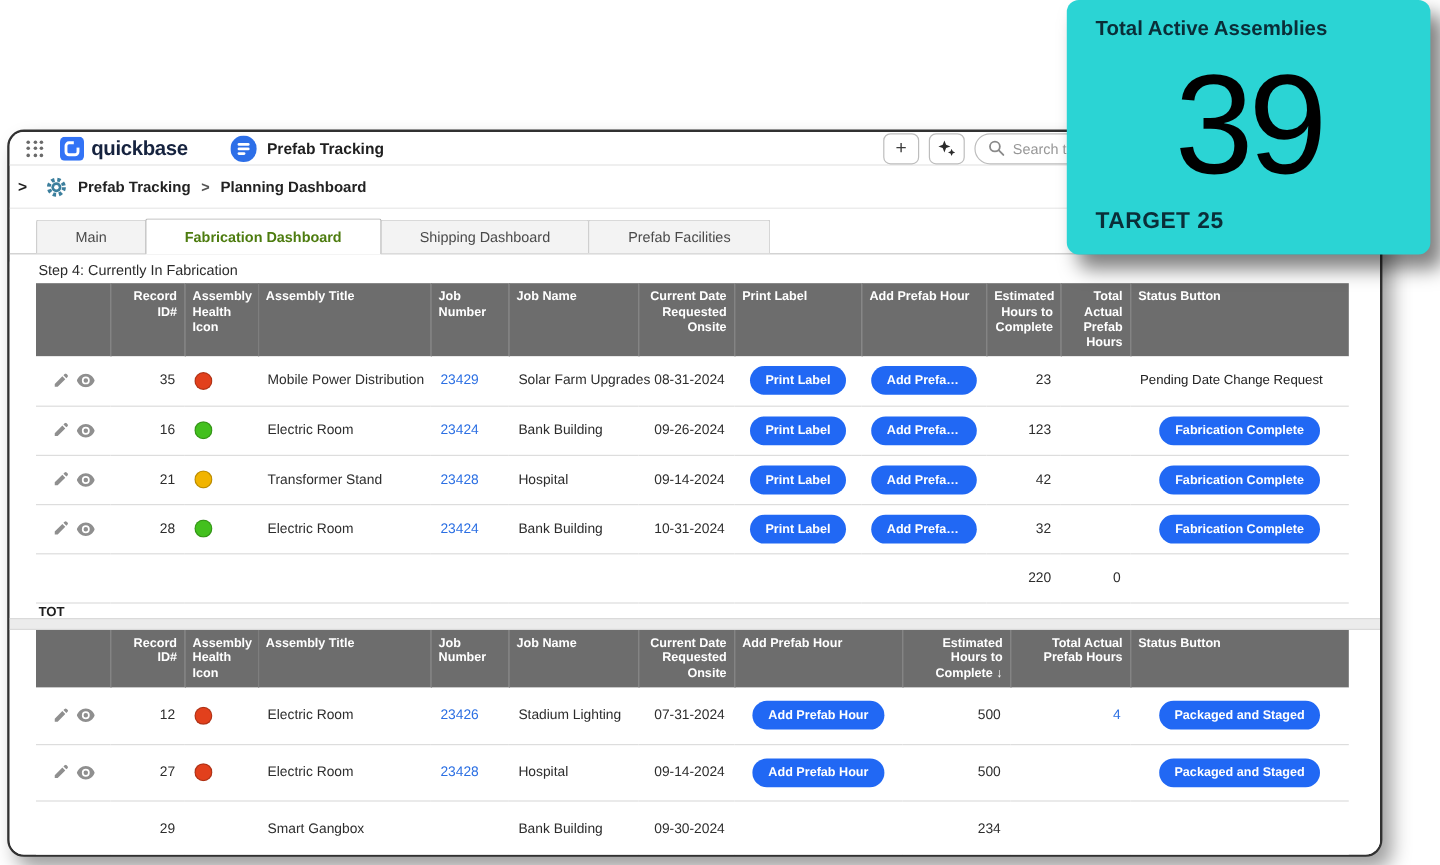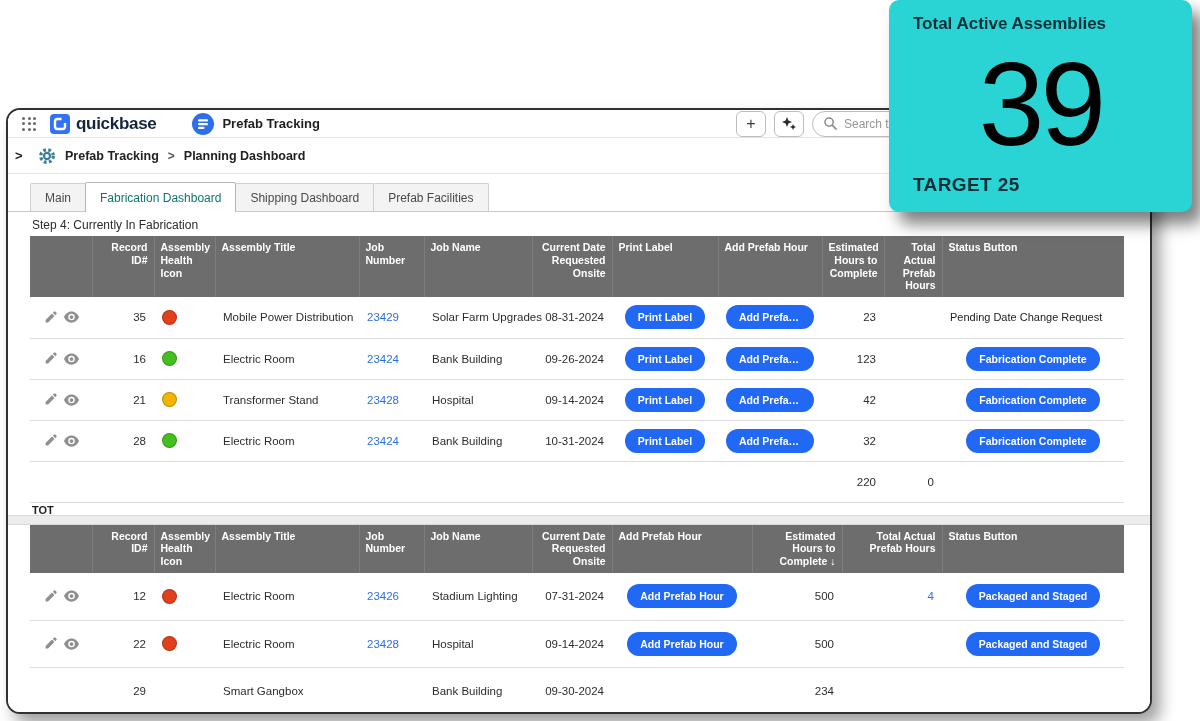--- a/index.html
+++ b/index.html
@@ -35,25 +35,25 @@
 
   
   .crumb{height:36px;display:flex;align-items:center;gap:9px;
     padding:0 14px 0 30px;border-bottom:1px solid #e8e8e8;position:relative}
   .collapse{position:absolute;left:7px;font-weight:700;font-size:13px;color:#1e1e1e;cursor:pointer}
   .crumb-app,.crumb-page{font-size:12.5px;font-weight:700;color:#222;cursor:pointer}
   .crumb-sep{color:#555;font-size:12px;font-weight:700}
 
   
   .tabbar{display:flex;align-items:flex-end;padding:8px 0 0 22px;border-bottom:1px solid #c9c9c9}
-  .tab{height:28px;padding:0 14px;display:flex;align-items:center;font-size:12px;
+  .tab{height:28px;padding:0 32px;display:flex;align-items:center;font-size:12px;
     color:#4a4a4a;background:#f3f3f3;border:1px solid #cfcfcf;border-bottom:none;
     border-radius:2px 2px 0 0;margin-left:-1px;white-space:nowrap;cursor:pointer}
   .tab:first-child{margin-left:0}
-  .tab.active{background:#fff;font-weight:400;color:#0f766e;height:30px;
+  .tab.active{background:#fff;font-weight:700;color:#4d7c0f;height:30px;
     margin-bottom:-1px;border-color:#b5b5b5;position:relative;z-index:2}
 
   
   .content{padding:0 22px;background:#fff}
   .step-label{font-size:12px;color:#2b2b2b;margin:6px 2px 4px}
 
   table.report{border-collapse:collapse;table-layout:fixed;width:1094px}
   .report thead th{background:var(--hdr);color:#fff;font-size:10.5px;font-weight:700;
     text-align:left;vertical-align:top;padding:5px 6px;line-height:1.22;
     border-left:1px solid #7e7e7e;cursor:pointer}
@@ -394,21 +394,21 @@
                     <path fill="#8f8f8f" d="M12.1.9a1.5 1.5 0 012.1 0l.9.9a1.5 1.5 0 010 2.1l-1.2 1.2-3-3L12.1.9zM9.8 3.2l3 3L5 14H2v-3l7.8-7.8z"></path>
                   </svg>
                 </span>
                 <span class="aicon">
                   <svg width="15" height="12" viewBox="0 0 16 12">
                     <path fill="#8f8f8f" d="M8 0C4.2 0 1.2 2.9 0 6c1.2 3.1 4.2 6 8 6s6.8-2.9 8-6c-1.2-3.1-4.2-6-8-6zm0 9.5A3.5 3.5 0 118 2.5a3.5 3.5 0 010 7zM8 4a2 2 0 100 4 2 2 0 000-4z"></path>
                   </svg>
                 </span>
               </span>
             </td>
-            <td class="r ">22</td>
+            <td class="r ">27</td>
             <td><span class="dot" style="background: rgb(226, 64, 28);"></span></td>
             <td class="nowrap">Electric Room</td>
             <td><span class="link">23428</span></td>
             <td class="nowrap">Hospital</td>
             <td class="r nowrap">09-14-2024</td>
             <td class="c-btn"><button class="pill">Add Prefab Hour</button></td>
             <td class="r ">500</td>
             <td class="r"></td>
             <td class="c-btn"><button class="pill">Packaged and Staged</button></td>
           </tr>

